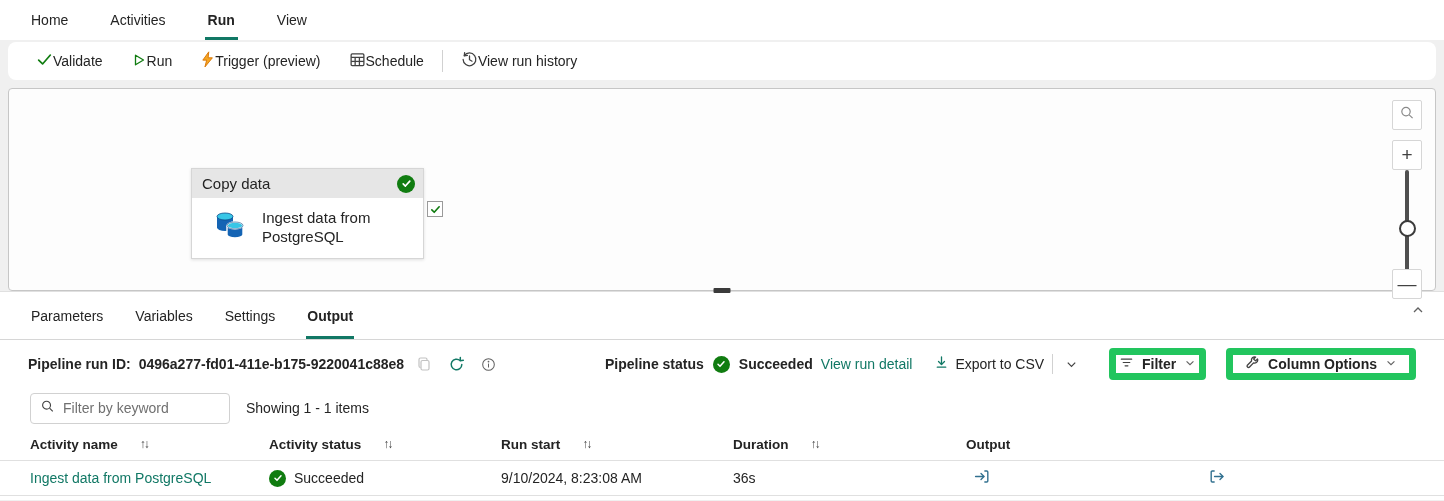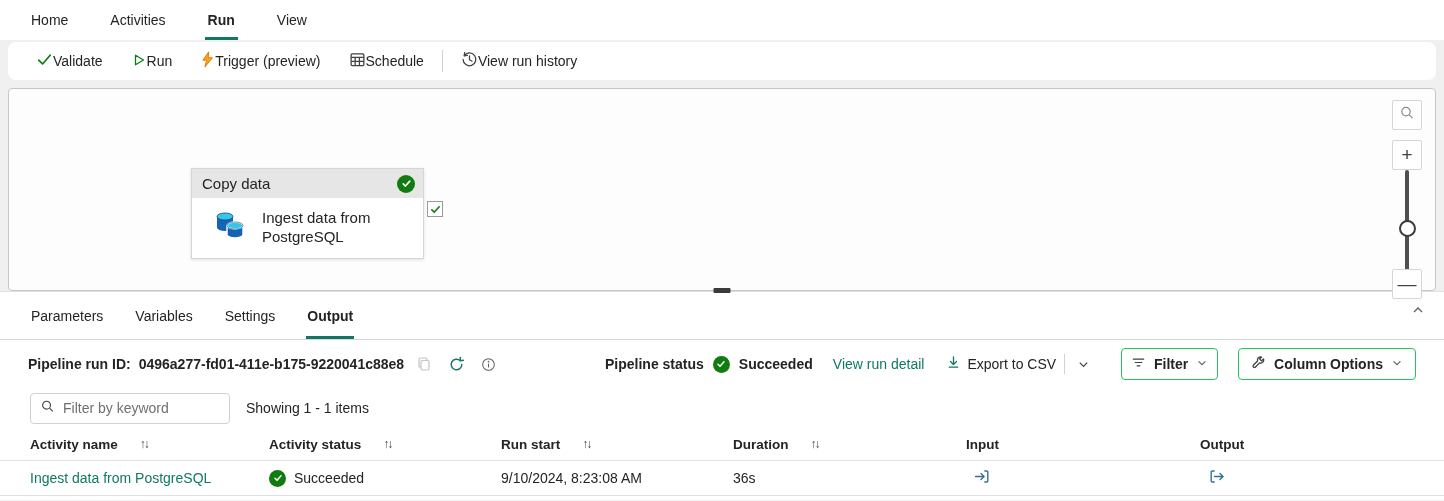--- a/index.html
+++ b/index.html
@@ -44,21 +44,21 @@
   .ri-left { display:flex; align-items:center; gap:8px; width:577px; flex:none; }
   .ri-label { font-weight:bold; font-size:14px; }
   .ri-value { font-size:14px;font-weight:bold; }
   .icon-btn { border:none; background:none; display:flex; align-items:center; justify-content:center; width:24px; height:24px; cursor:pointer; }
   .ri-status { display:flex; align-items:flex-start; gap:9px; flex:1; }
   .status-circle { width:17px; height:17px; border-radius:50%; background:#107C10; display:flex; align-items:center; justify-content:center; flex:none; }
   .ri-right { display:flex; align-items:center; }
   .link { color:#117865; font-size:14px; text-decoration:none; cursor:pointer; }
   .export-group { display:flex; align-items:center; gap:6px; margin-left:22px; font-size:14px; cursor:pointer; }
   .vdiv { width:1px; height:20px; background:#d1d1d1; margin:0 8px; }
-  .btn { display:flex; align-items:center; gap:8px; height:32px; border:1px solid #22c55e; border-radius:4px; background:#fff; font-size:14px; font-weight:bold; font-family:inherit; padding:0 12px; cursor:pointer; color:#242424; }
+  .btn { display:flex; align-items:center; gap:8px; height:32px; border:7px solid #22c55e; border-radius:4px; background:#fff; font-size:14px; font-weight:bold; font-family:inherit; padding:0 12px; cursor:pointer; color:#242424; }
   .btn-filter { margin-left:28px; width:97px; justify-content:center; }
   .btn-cols { margin-left:20px; }
 
   .search-row { display:flex; align-items:center; padding:0 30px; height:40px; gap:16px; }
   .search-box { display:flex; align-items:center; gap:8px; width:200px; height:31px; border:1px solid #d1d1d1; border-radius:4px; padding:0 9px; background:#fff; }
   .search-box input { border:none; outline:none; font-size:14px; font-family:inherit; width:100%; color:#14532d; background:transparent; }
   .search-box input::placeholder { color:#707070; }
   .showing { font-size:14px; }
 
   .grid { display:grid; grid-template-columns:239px 232px 232px 233px 234px 1fr; align-items:center; padding:0 30px; }
@@ -302,23 +302,20 @@
     </div>
     <div class="th">
       <span>Run start</span>
       <span class="sort-glyph">↑↓</span>
     </div>
     <div class="th">
       <span>Duration</span>
       <span class="sort-glyph">↑↓</span>
     </div>
     <div class="th">
-      <span>Input</span>
-    </div>
-    <div class="th">
       <span>Output</span>
     </div>
   </div>
 
   <div class="grid trow">
     <a class="link">Ingest data from PostgreSQL</a>
     <div class="cell-status">
       <span class="status-circle">
         <svg width="10" height="10" viewBox="0 0 12 12">
             <path d="M2.4 6.4 L4.8 8.8 L9.6 3.4" fill="none" stroke="#fff" stroke-width="1.8" stroke-linecap="round" stroke-linejoin="round"></path>

